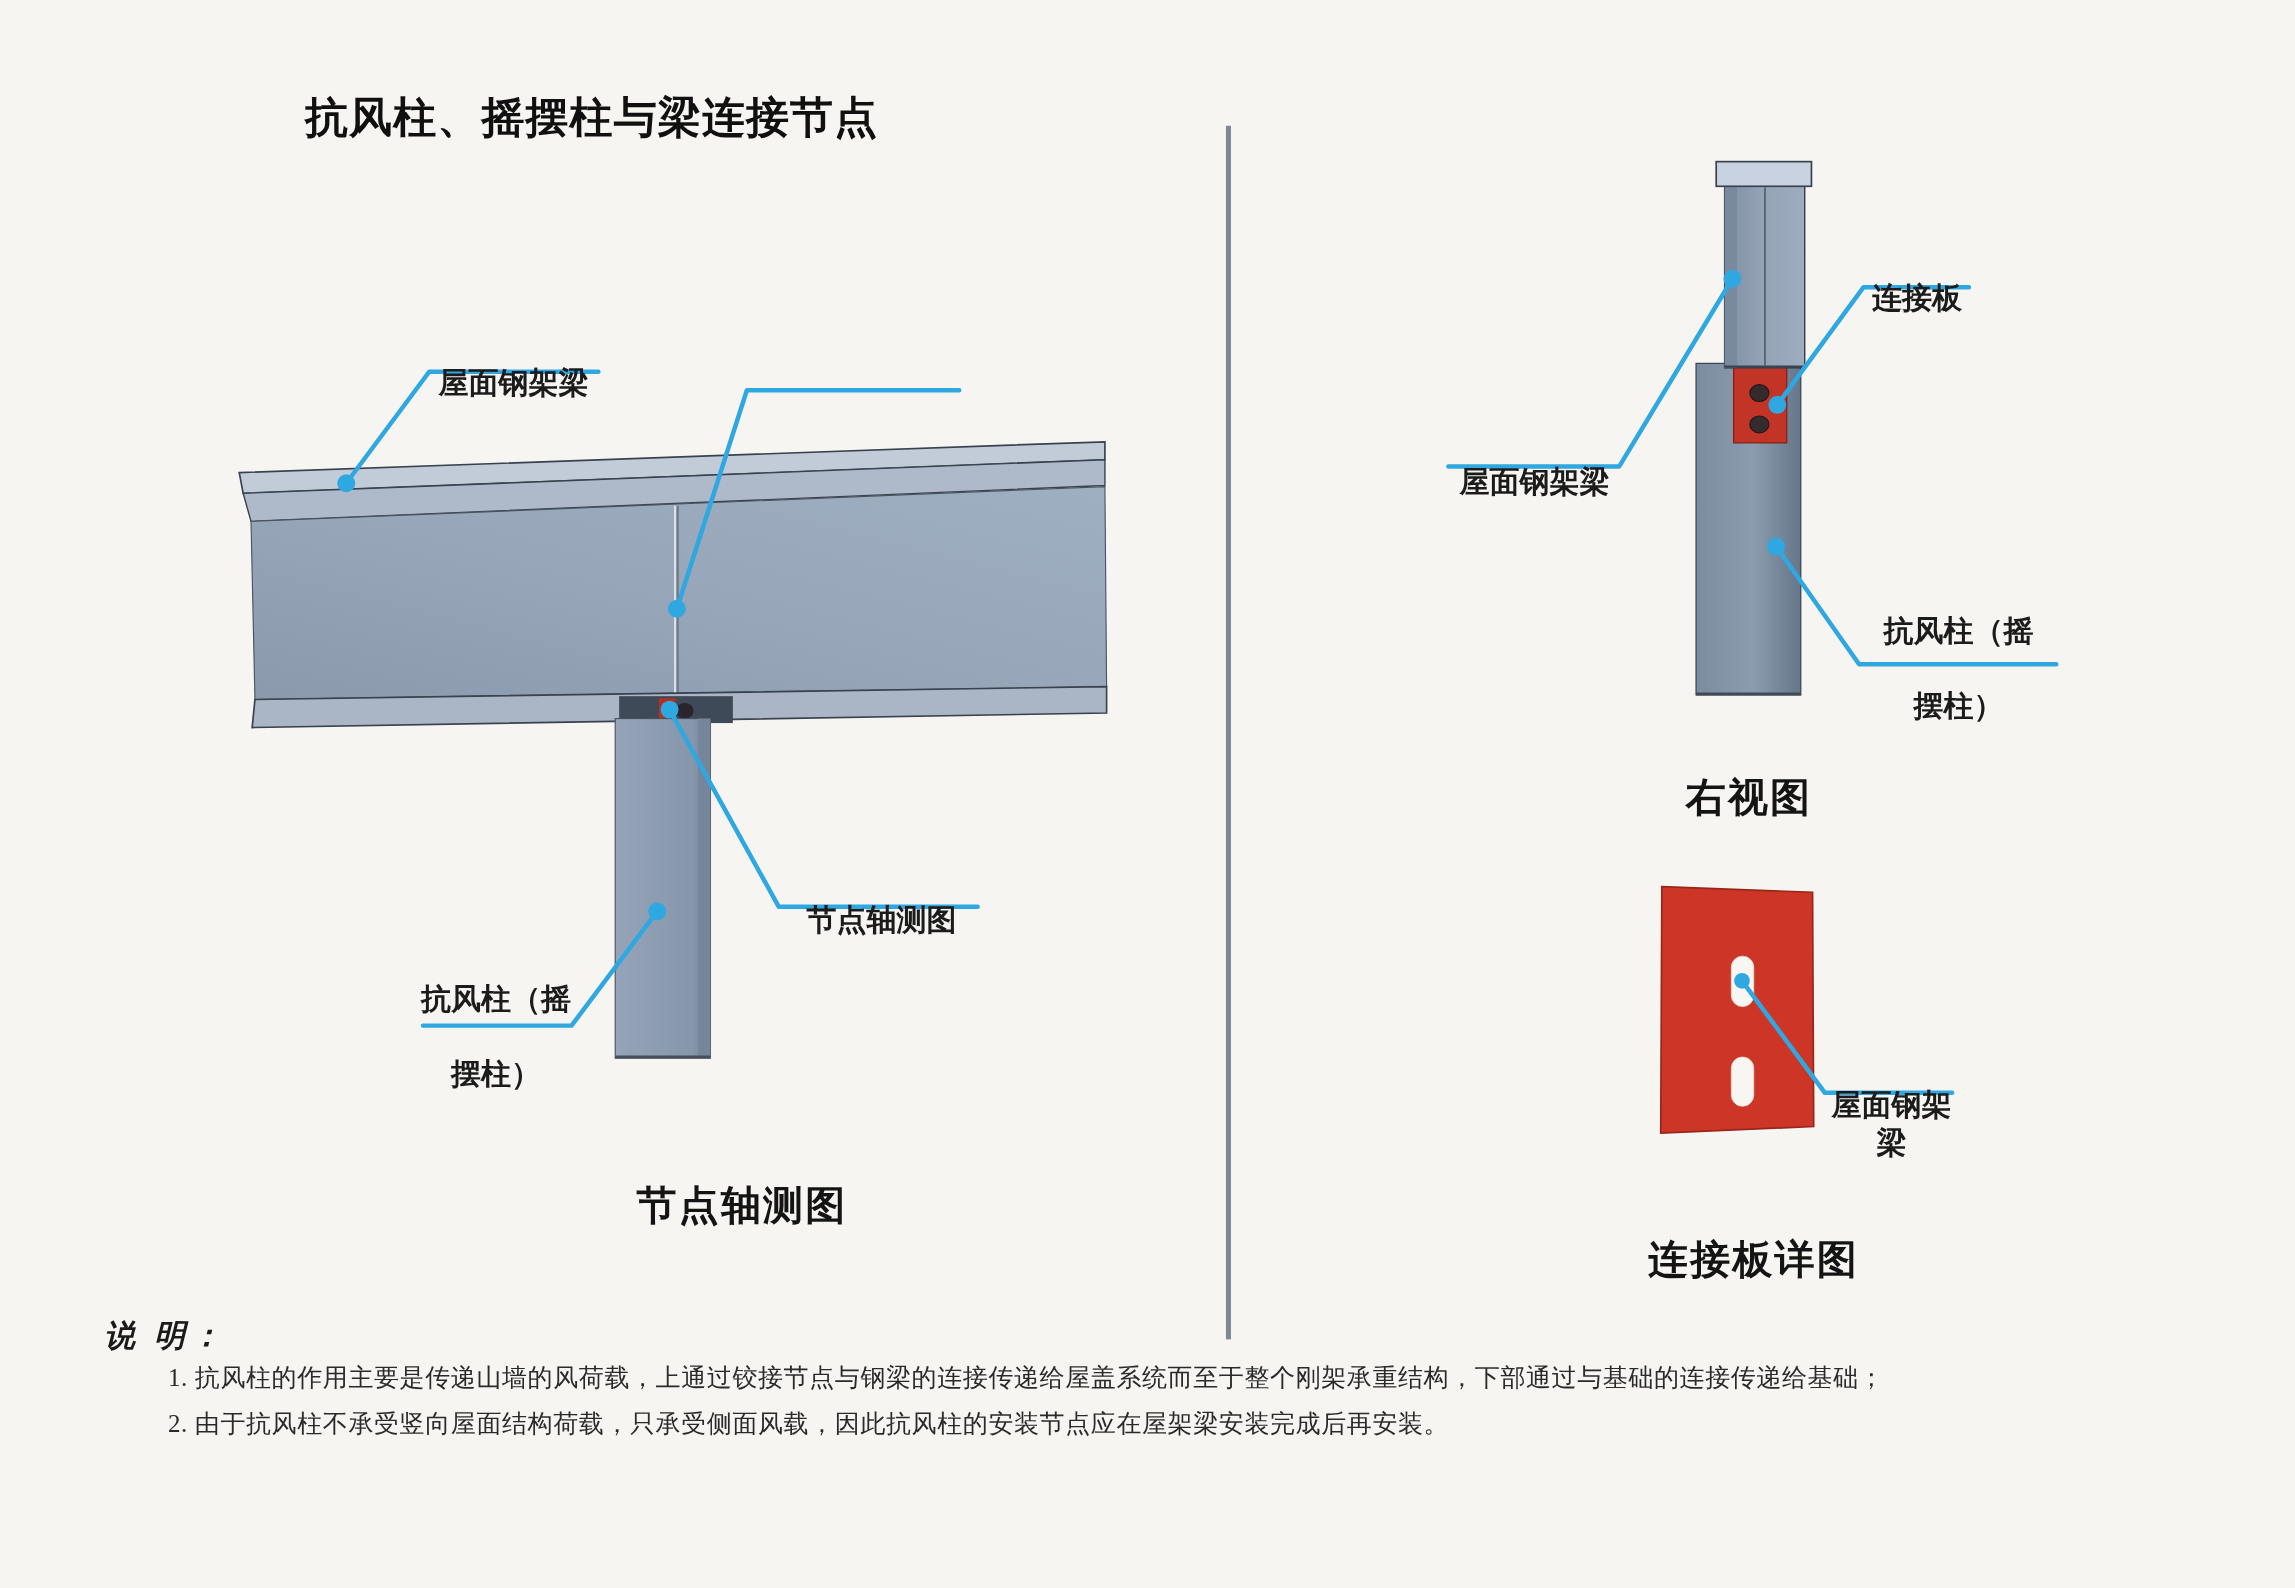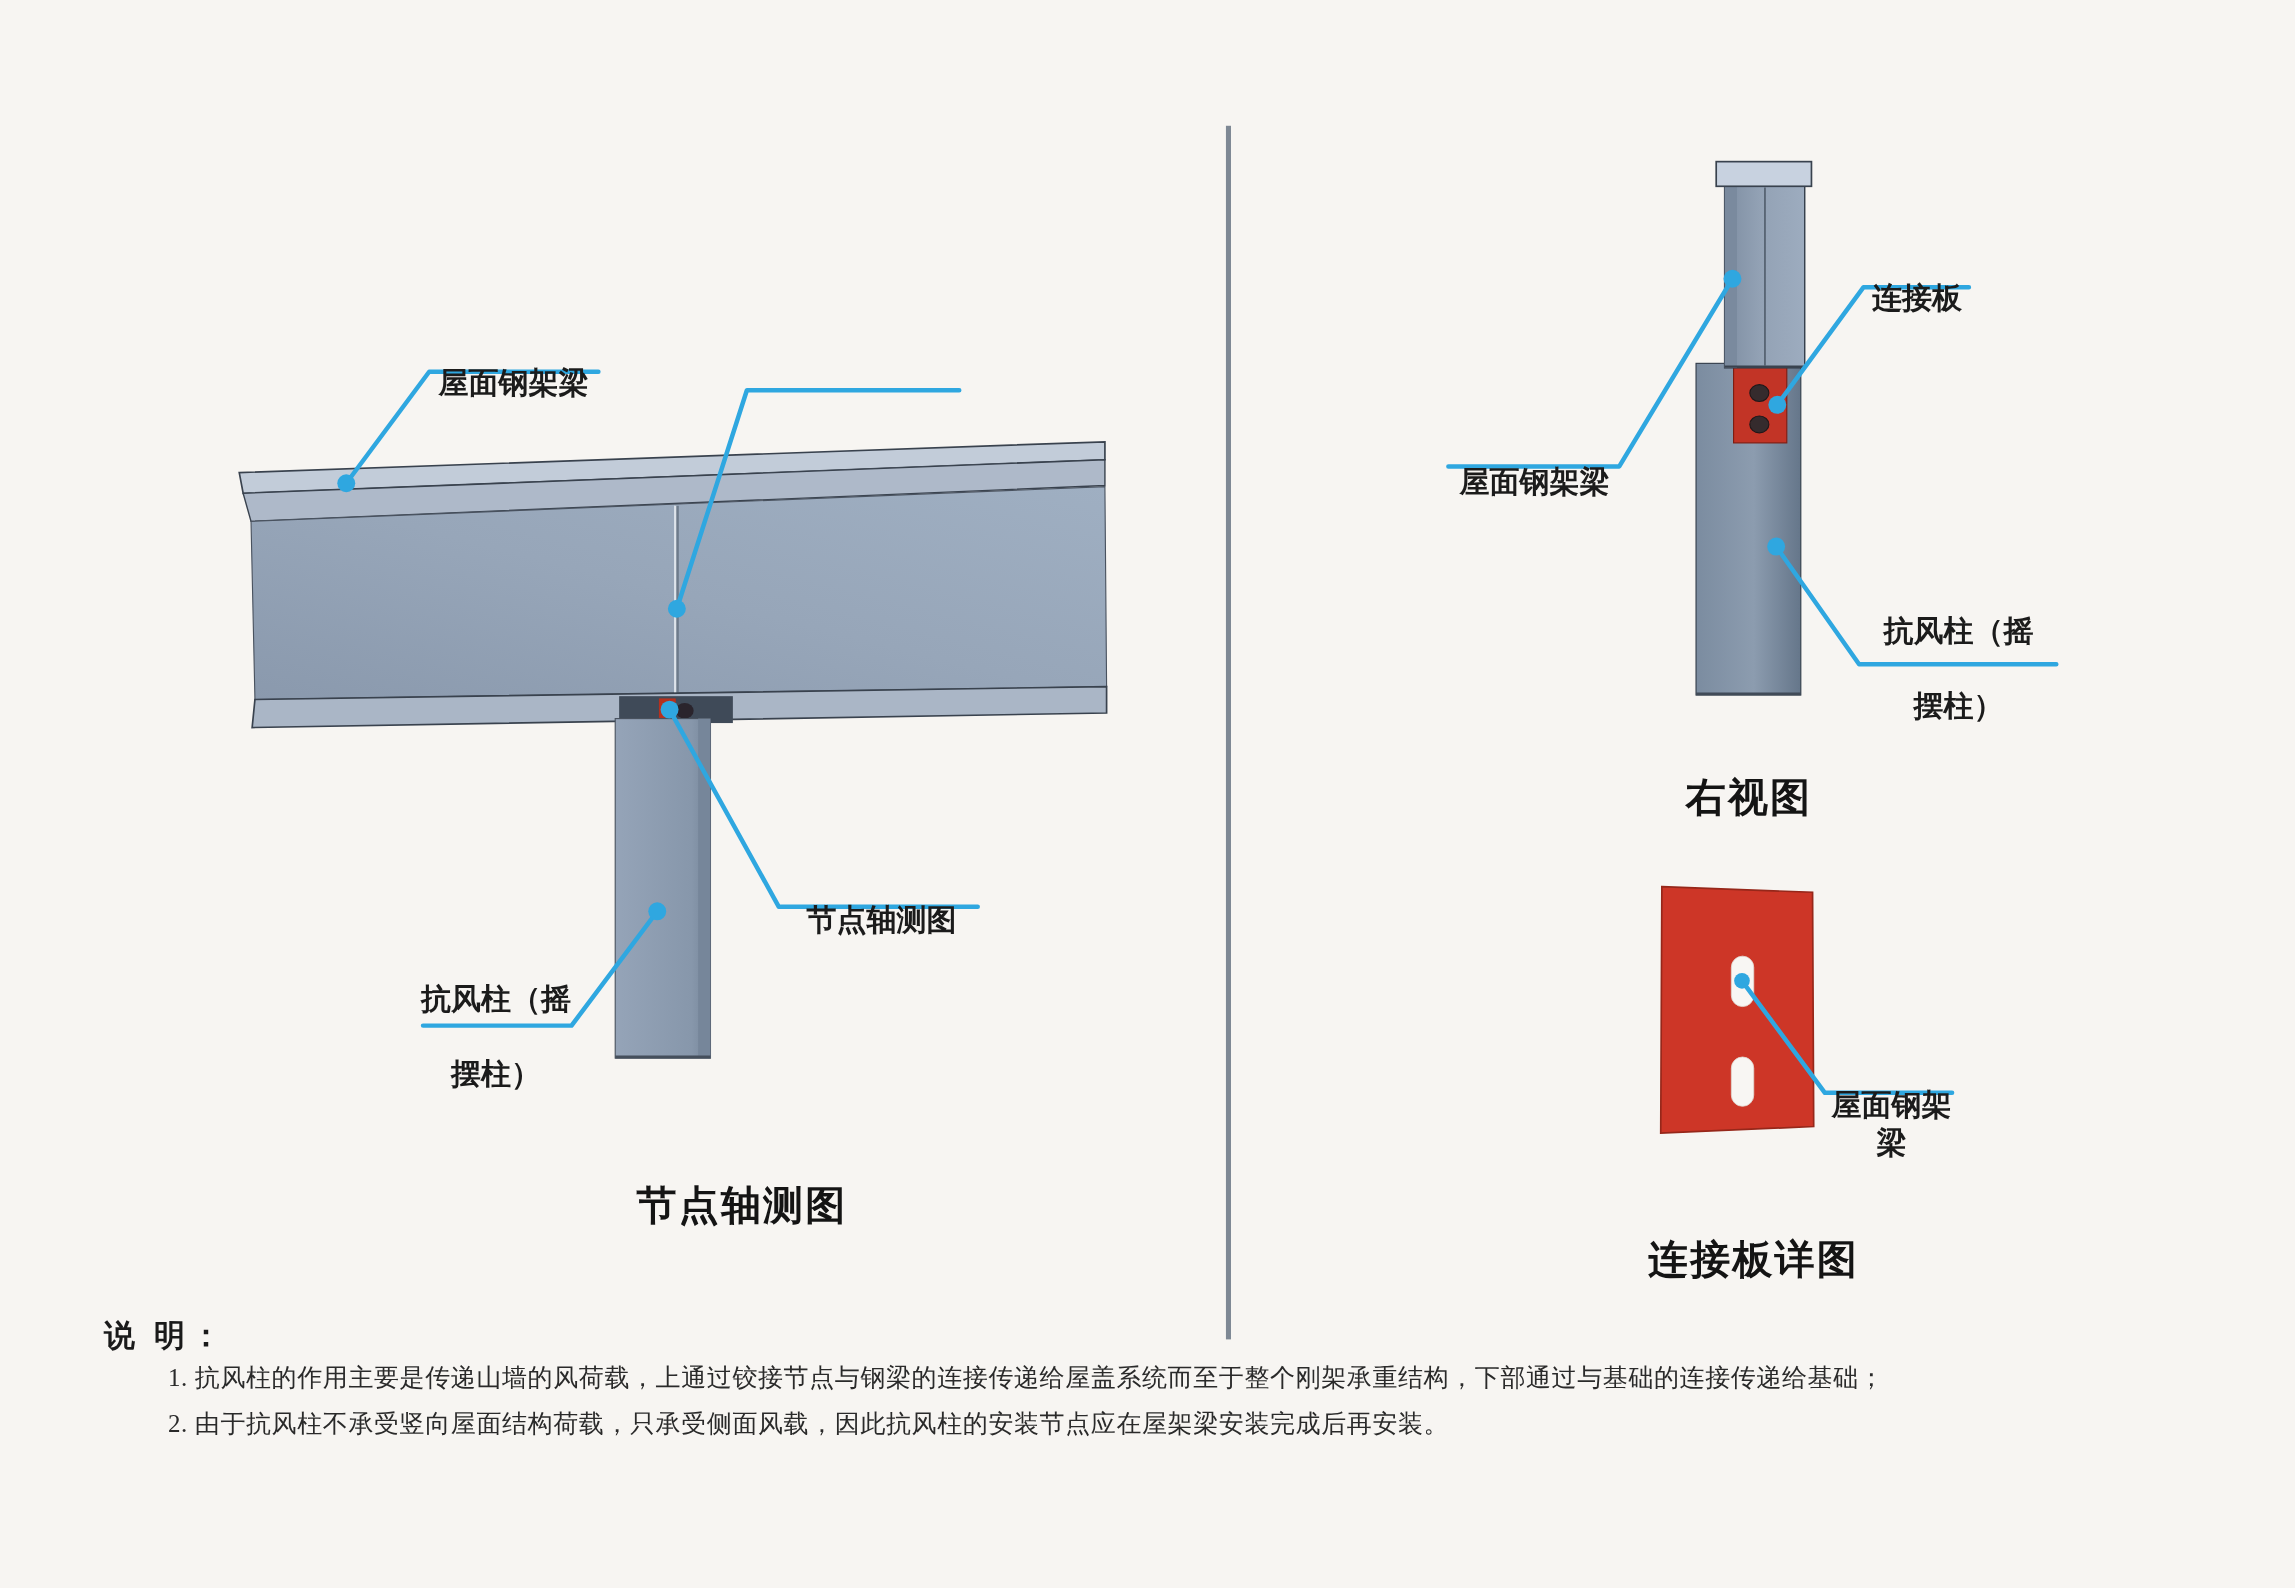--- a/index.html
+++ b/index.html
@@ -8,21 +8,21 @@
     background:#f7f5f2;
     font-family:"Liberation Serif", serif;
     color:#1b1b1b;
   }
   #scene-svg{position:absolute;left:0;top:0;}
   .txt{position:absolute;white-space:nowrap;}
   .page-title{font-size:43px;font-weight:700;letter-spacing:1.1px;color:#101010;}
   .label{font-size:30px;font-weight:600;color:#1b1b1b;line-height:1.28;text-align:center;margin-top:37px;}
   .label-block{position:absolute;text-align:center;}
   .caption{font-size:40px;font-weight:700;color:#141414;text-align:center;letter-spacing:2.2px;}
-  .notes-header{font-size:31px;font-weight:700;color:#1a1a1a;letter-spacing:5.6px;}
+  .notes-header{font-size:31px;font-weight:700;color:#1a1a1a;letter-spacing:5.6px;font-style:italic;}
   .note-line{font-size:25px;font-weight:400;color:#2a2a2a;letter-spacing:0.6px;}
 </style>
 </head>
 <body>
 
 <div id="stage">
 
   <svg id="scene-svg" width="2295" height="1589" viewBox="0 0 4096 2835">
     <defs>
       <linearGradient id="webGrad" x1="0" y1="1" x2="1" y2="0">
@@ -107,20 +107,21 @@
       <circle cx="1208" cy="1086" r="16"></circle>
       <circle cx="1195" cy="1266" r="16"></circle>
       <circle cx="1173" cy="1626" r="16"></circle>
       <circle cx="3172" cy="722" r="16"></circle>
       <circle cx="3092" cy="497" r="16"></circle>
       <circle cx="3170" cy="975" r="16"></circle>
       <circle cx="3109" cy="1750" r="14"></circle>
     </g>
   </svg>
 
+  <div class="txt page-title" style="left:305px;top:89px;">抗风柱、摇摆柱与梁连接节点</div>
 
   <div class="label-block" style="left:429px;top:327px;width:169px;">
     <div class="label">屋面钢架梁</div>
   </div>
 
 
   <div class="label-block" style="left:785px;top:864px;width:193px;">
     <div class="label">节点轴测图</div>
   </div>
 

